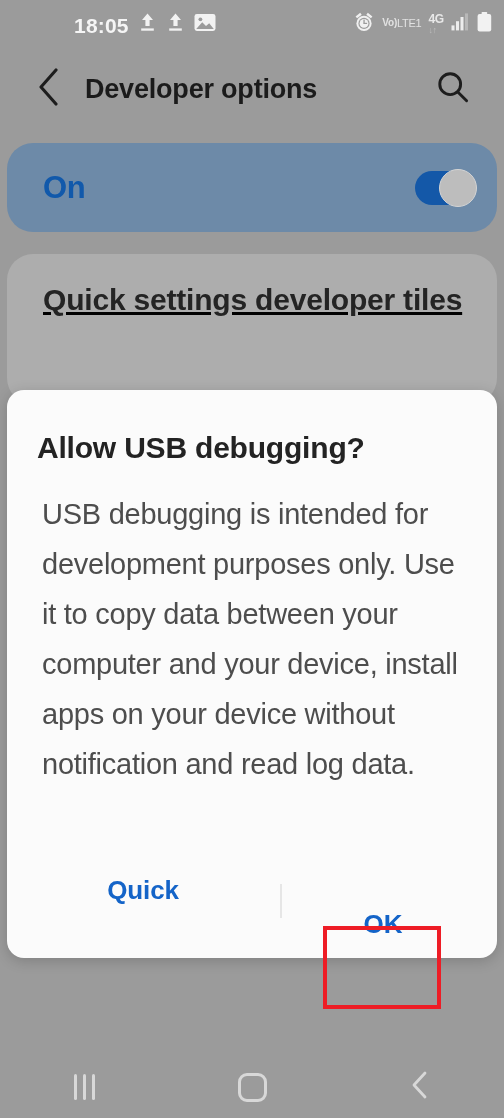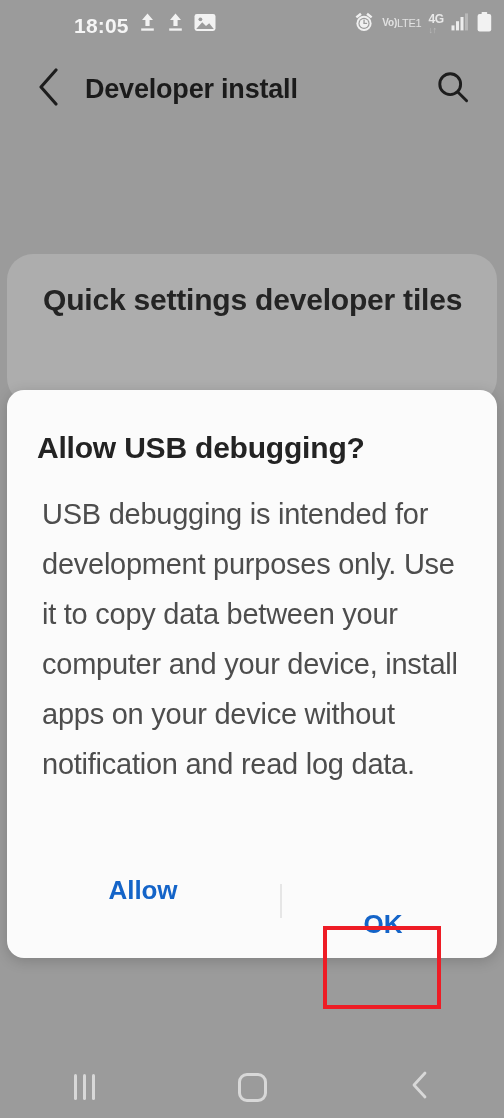--- a/index.html
+++ b/index.html
@@ -143,20 +143,21 @@
     box-sizing: border-box;
   }
   #tiles-card {
     position: absolute;
     top: 124px; left: 7px;
     width: 490px; height: 150px;
     background: #adadad;
     border-radius: 26px;
     box-sizing: border-box;
     padding: 22px 34px 0 36px;
+    text-decoration: underline;
   }
   #tiles-label {
     font-size: 30px;
     font-weight: bold;
     color: #242424;
     line-height: 1.58;
     letter-spacing: -0.2px;
   }
 
   
@@ -343,47 +344,53 @@
   </div>
 
   <div id="header">
     <div id="back-btn">
       <span>
         <svg width="24" height="38" viewBox="0 0 24 38">
           <path d="M19 2 L4 19 L19 36" fill="none" stroke="#1d1d1d" stroke-width="3.1" stroke-linecap="round" stroke-linejoin="round"></path>
         </svg>
       </span>
     </div>
-    <div id="page-title">Developer install</div>
+    <div id="page-title">Developer options</div>
     <div id="search-btn">
       <span>
         <svg width="34" height="34" viewBox="0 0 34 34">
           <circle cx="14.2" cy="14.2" r="10.4" fill="none" stroke="#1d1d1d" stroke-width="2.9"></circle>
           <line x1="21.8" y1="22" x2="30.6" y2="30.8" stroke="#1d1d1d" stroke-width="2.9" stroke-linecap="round"></line>
         </svg>
       </span>
     </div>
   </div>
 
   <div id="settings-body">
 
+    <div id="master-card">
+      <span id="master-label">On</span>
+      <span id="master-toggle">
+        <span id="master-toggle-thumb"></span>
+      </span>
+    </div>
 
     <div id="tiles-card">
       <div id="tiles-label">Quick settings developer tiles</div>
     </div>
 
   </div>
 
   <div id="dialog">
     <div id="dialog-title">Allow USB debugging?</div>
     <div id="dialog-message">USB debugging is intended for development purposes only. Use it to copy data between your computer and your device, install apps on your device without notification and read log data.</div>
 
     <div id="dialog-buttons">
       <div id="cancel-wrap">
-        <button class="dlg-btn">Allow</button>
+        <button class="dlg-btn">Quick</button>
       </div>
       <div id="btn-divider"></div>
       <div id="ok-wrap">
         <button class="dlg-btn">OK</button>
       </div>
     </div>
   </div>
 
   <div id="ok-highlight"></div>
 

